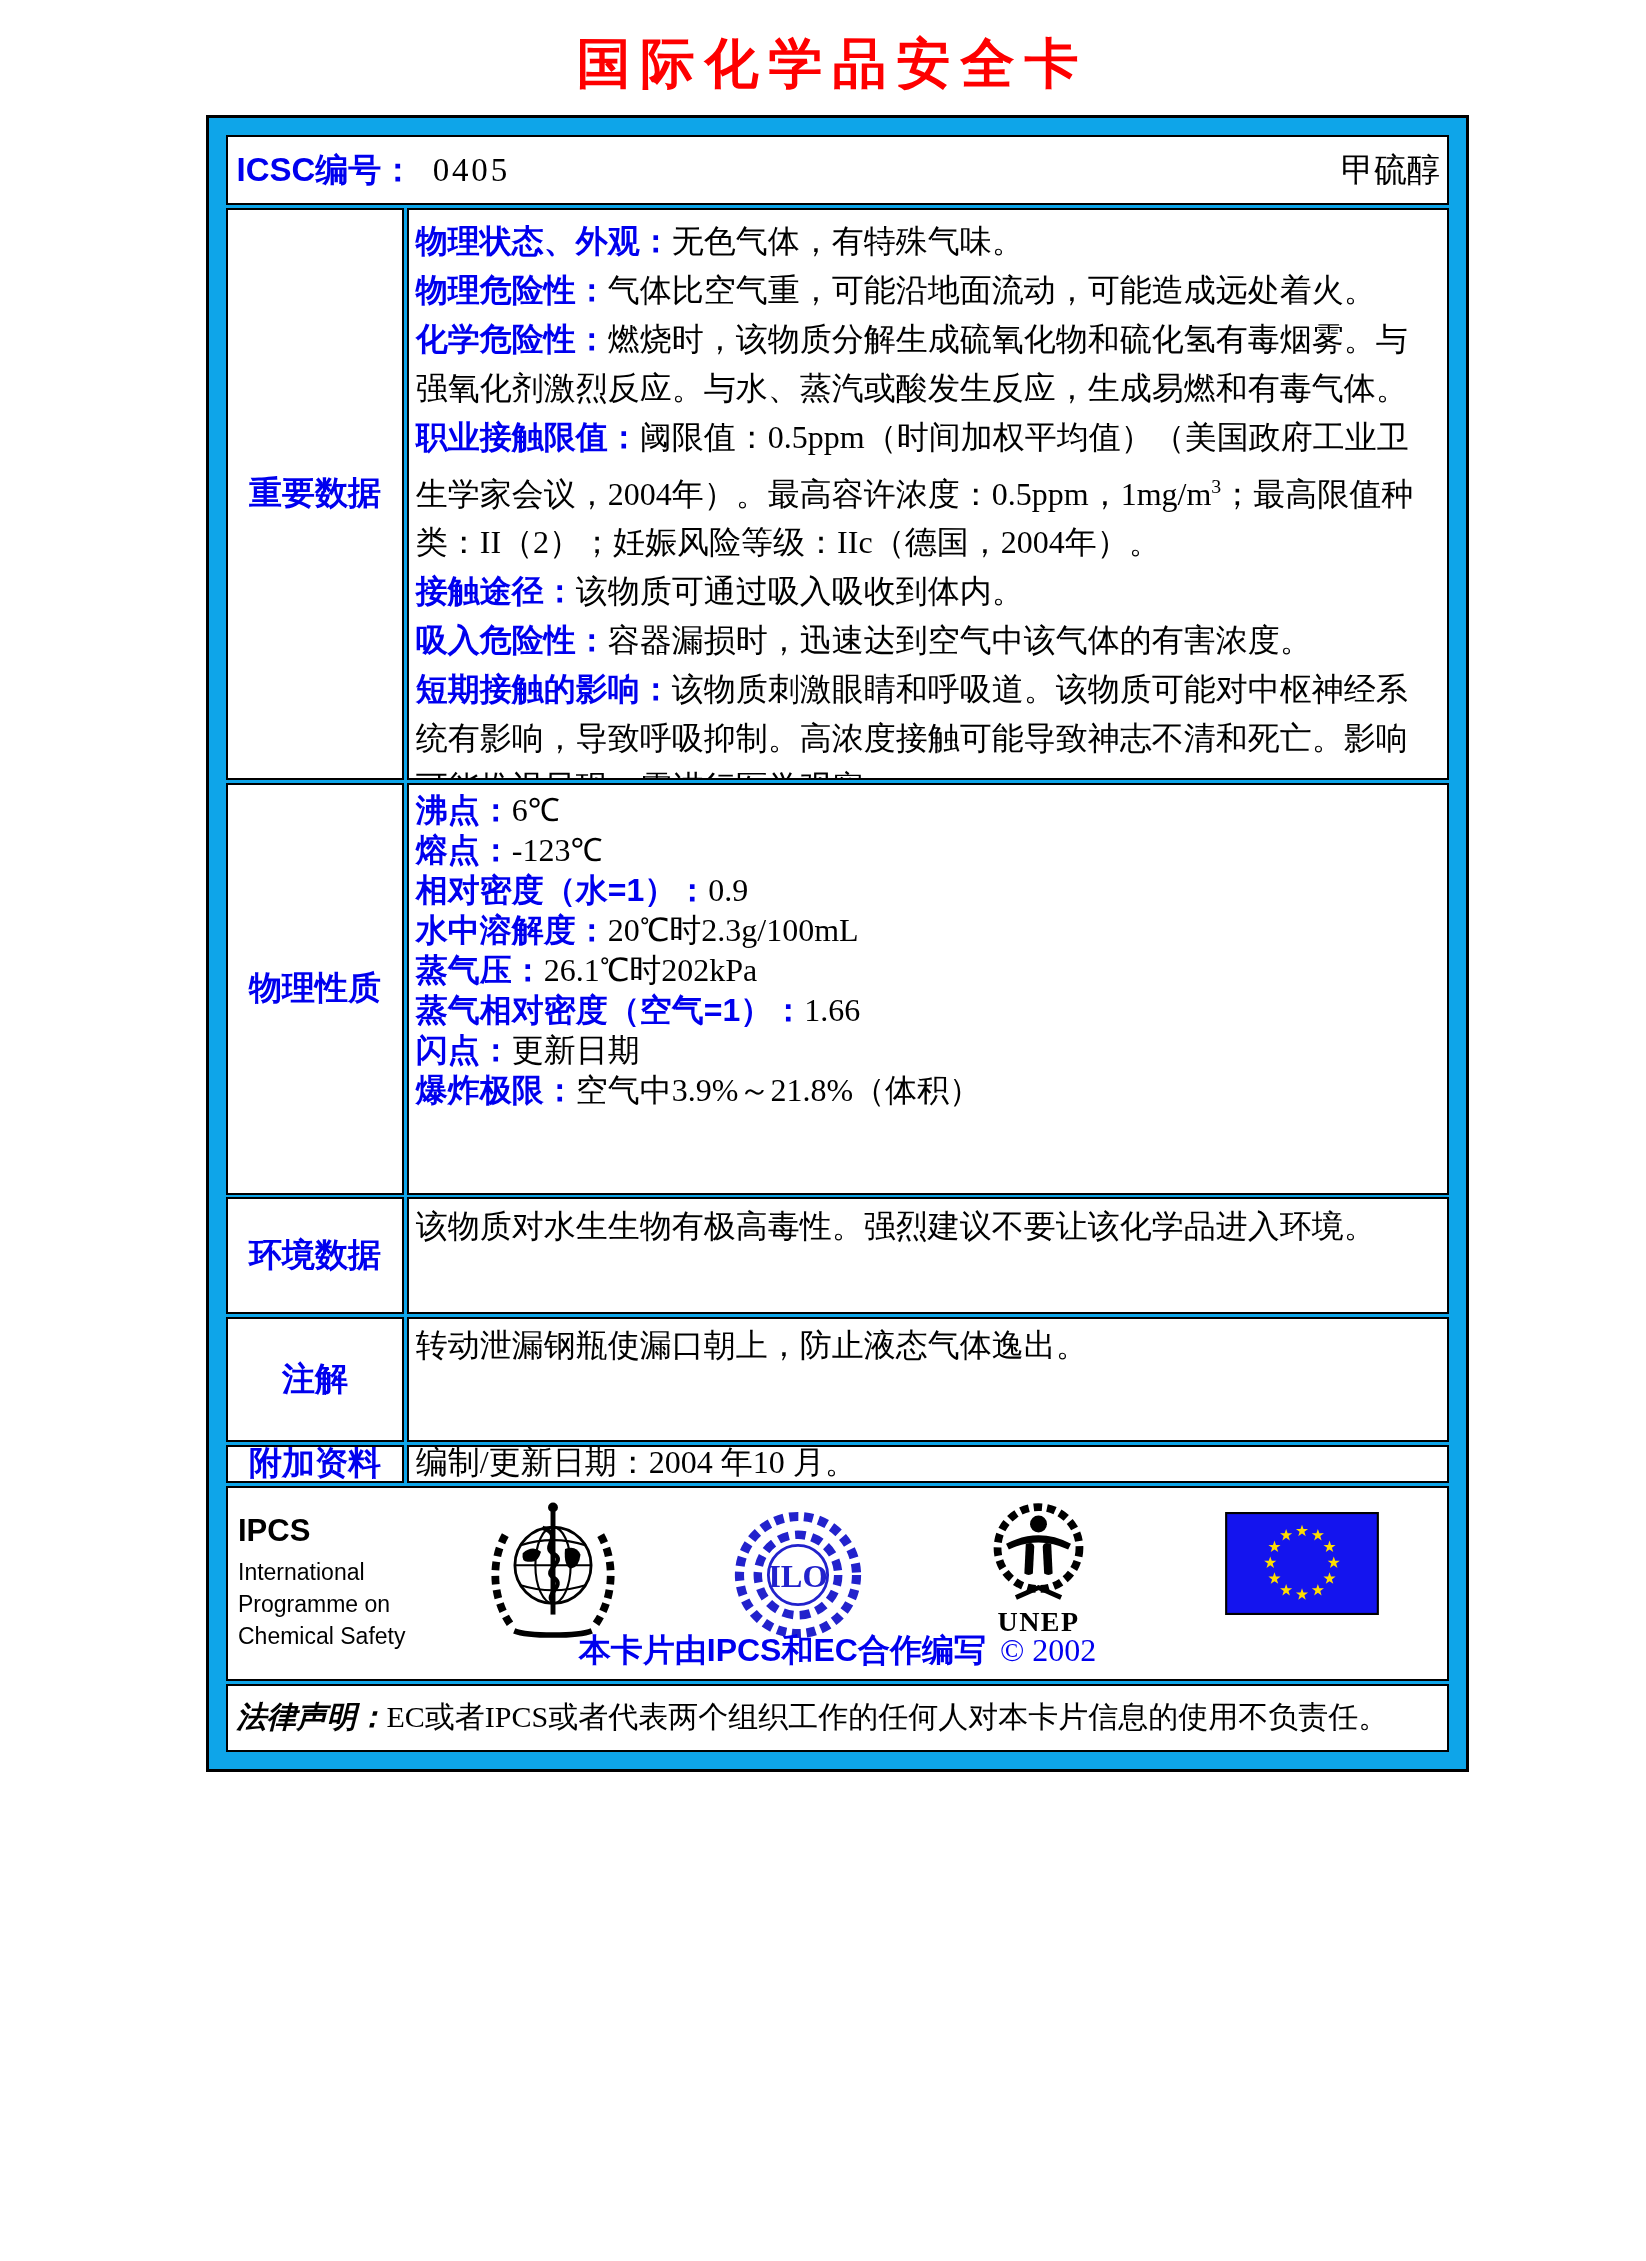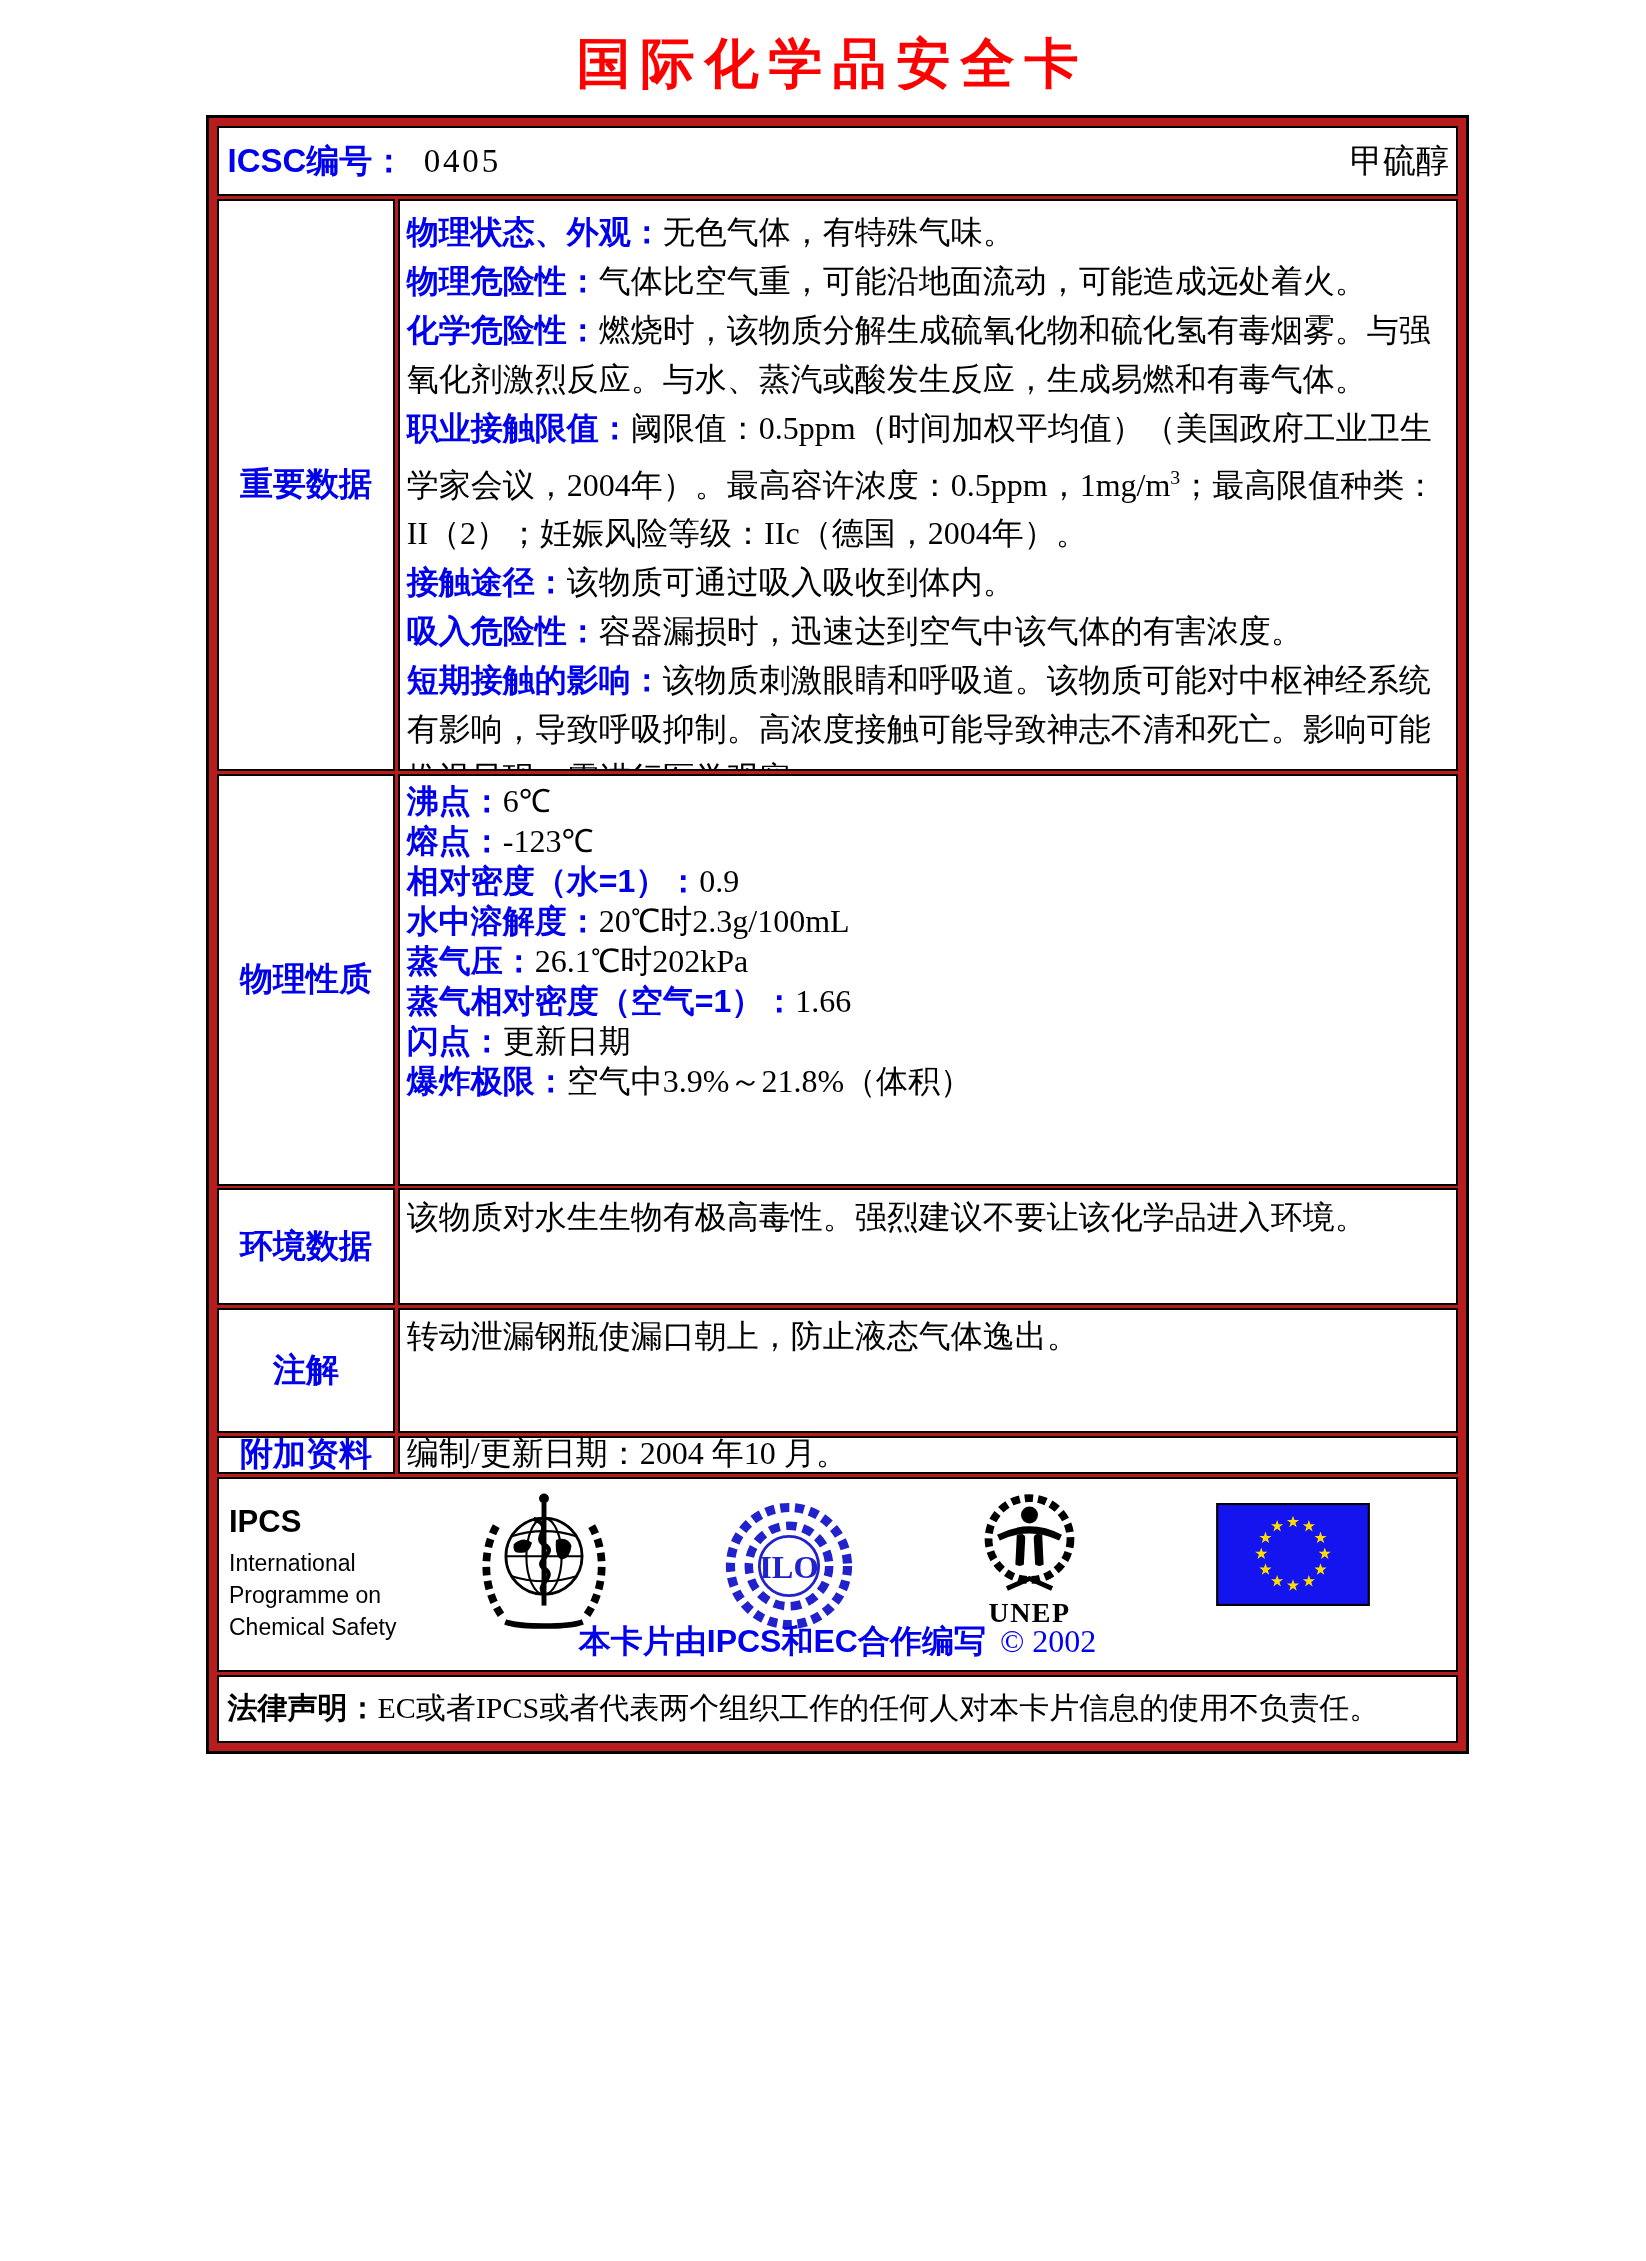--- a/index.html
+++ b/index.html
@@ -6,21 +6,21 @@
   .page{position:relative;width:1647px;height:2261px;background:#ffffff;overflow:hidden;
         font-family:"Liberation Serif",serif;color:#000;}
 
   
   .doc-title{position:absolute;top:28px;left:9px;width:100%;text-align:center;
     font-family:"Liberation Sans",sans-serif;font-weight:bold;
     font-size:54px;color:#fe0000;letter-spacing:10px;}
 
   
   .card{position:absolute;left:206px;top:115px;width:1263px;box-sizing:border-box;
-        border:3.5px solid #000;padding:8px;display:flex;flex-direction:column;gap:2.8px;background:#b91c1c;}
+        border:3.5px solid #000;padding:17px;display:flex;flex-direction:column;gap:2.8px;background:#0ea5e9;}
   .row{display:flex;gap:2.8px;}
   .cell{border:2.1px solid #000;box-sizing:border-box;background:#fff;overflow:hidden;}
 
   .row-header  .cell{height:70px;}
   .row-important .cell{height:572px;}
   .row-physical  .cell{height:412px;}
   .row-env   .cell{height:117px;}
   .row-notes .cell{height:125px;}
   .row-extra .cell{height:38px;}
   .row-logos .cell{height:195px;}
@@ -56,21 +56,21 @@
   .ilo-logo{position:absolute;left:503px;top:20px;}
   .unep-block{position:absolute;left:740px;top:12.7px;width:141px;text-align:center;}
   .unep-text{font-family:"Liberation Serif",serif;font-weight:bold;font-size:28px;letter-spacing:1.4px;margin-top:-2.8px;}
   .eu-flag{position:absolute;left:997px;top:24px;}
   .caption{position:absolute;left:0;right:0;bottom:5.6px;text-align:center;font-size:32px;}
   .caption-main{color:#0000ee;font-family:"Liberation Sans",sans-serif;font-weight:bold;}
   .caption-year{color:#0000ee;font-family:"Liberation Serif",serif;margin-left:14px;}
 
   
   .legal-cell{display:flex;align-items:center;padding:0 8.5px;font-size:30px;}
-  .legal-label{font-family:"Liberation Sans",sans-serif;font-weight:bold;}
+  .legal-label{font-family:"Liberation Sans",sans-serif;font-weight:bold;font-style:italic;}
 </style>
 </head>
 <body>
 
 <div class="page">
 
   <div class="doc-title">国际化学品安全卡</div>
 
   <div class="card">
 

